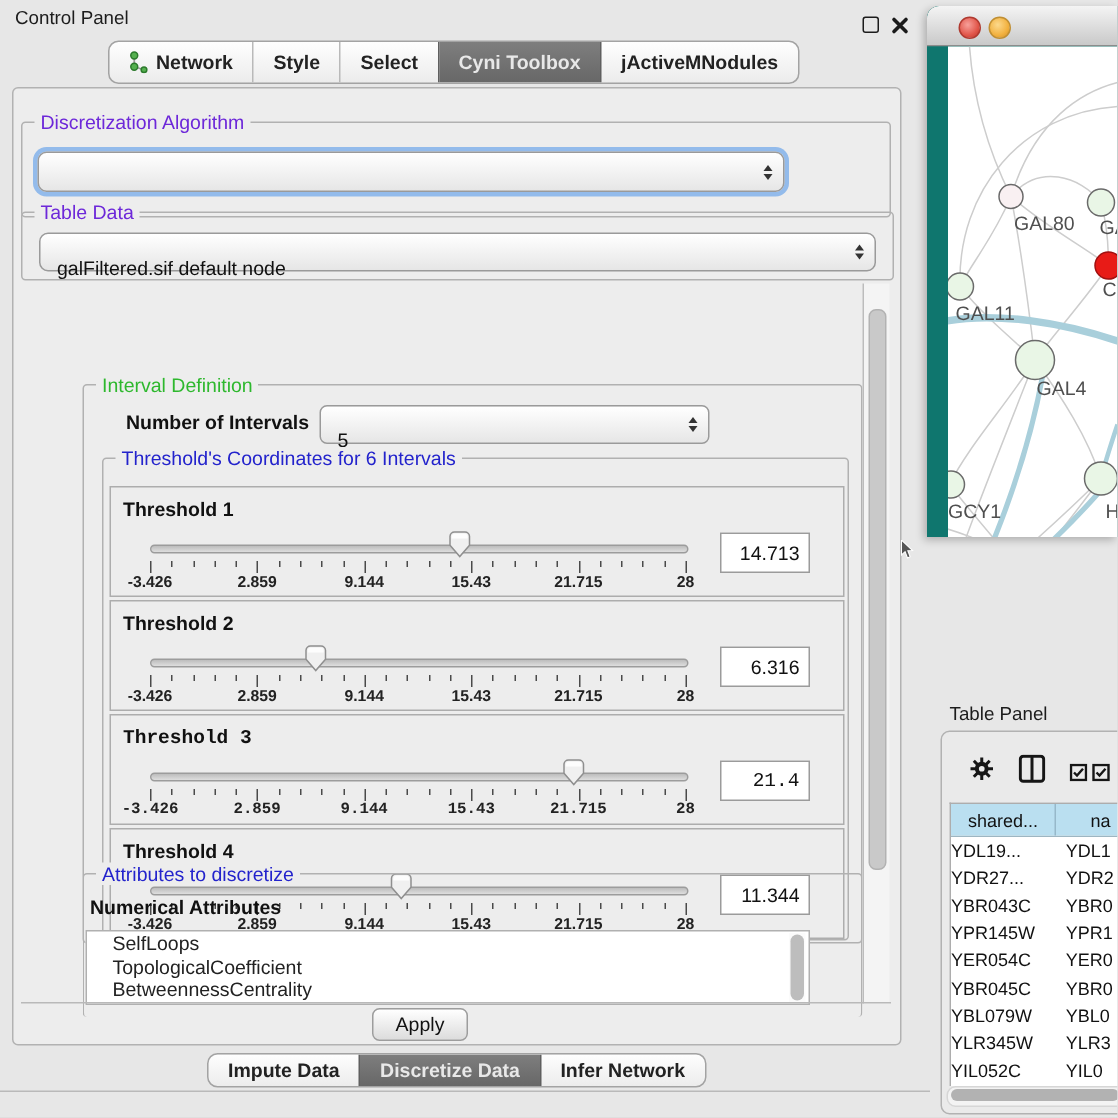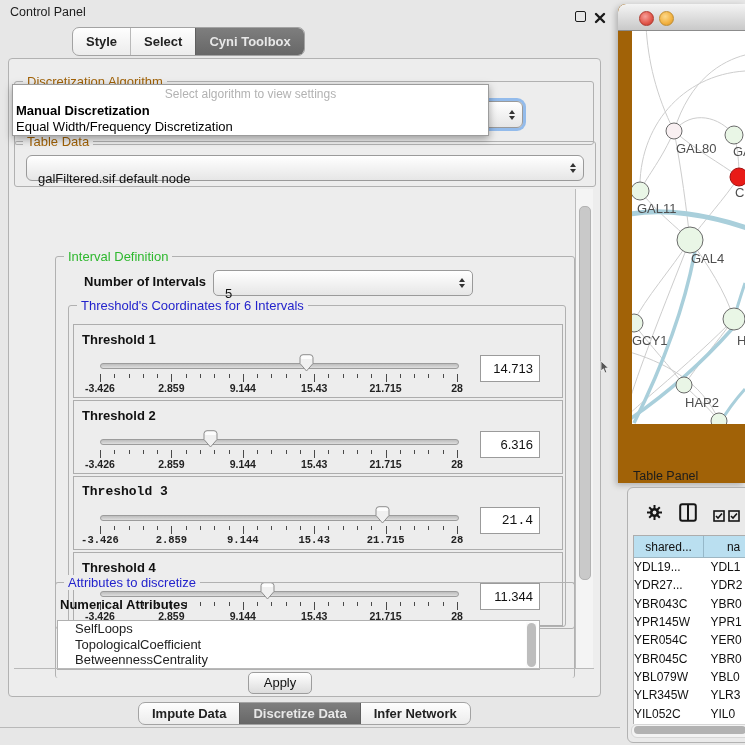--- a/index.html
+++ b/index.html
@@ -17,21 +17,21 @@
   .segbar .seg:first-child{border-left:none;}
   .segbar .seg.sel{background:linear-gradient(#7e7e7e,#676767);color:#e8e8e8;border-left-color:#5f5f5f;}
   .segbar .seg.sel + .seg{border-left-color:#5f5f5f;}
   #top-tabs{left:72px;top:27px;height:27px;}
   #bottom-tabs{left:138px;top:702px;height:21px;}
   .net-ico{margin-right:5px;display:inline-flex;}
   
   #panel{left:8px;top:58px;width:591px;height:637px;background:#ededed;border:1px solid #b2b2b2;border-radius:4px;}
   .group{position:absolute;border:1px solid #b1b1b1;border-radius:3px;}
   .group>.gtitle{position:absolute;top:-8px;left:8px;background:#ededed;padding:0 4px;font-size:13px;white-space:nowrap;}
-  .t-dark{color:#a16207;}
+  .t-dark{color:#6d28d9;}
   .t-green{color:#2eb82e;}
   .t-blue{color:#2323cc;}
   
   .combo{position:absolute;background:linear-gradient(#ffffff,#e6e6e6);border:1px solid #9a9a9a;border-radius:6px;
          font-size:13px;color:#111;display:flex;align-items:center;}
   .combo .cval{padding-left:11px;flex:1;margin-top:20px;}
   .spin{width:20px;display:flex;flex-direction:column;align-items:center;justify-content:center;gap:2px;}
   .spin i{width:0;height:0;border-left:3.5px solid transparent;border-right:3.5px solid transparent;}
   .spin .up{border-bottom:4.5px solid #333;}
   .spin .dn{border-top:4.5px solid #333;}
@@ -63,21 +63,21 @@
         font-size:13px;color:#111;text-align:right;padding-right:6px;line-height:25px;}
   
   #attr-list{position:absolute;left:1px;top:37px;width:481px;height:48px;background:#fff;border:1px solid #b0b0b0;overflow:hidden;}
   #attr-list .item{font-size:13px;color:#222;padding-left:17px;height:15.5px;line-height:15.5px;}
   #attr-sb{position:absolute;right:2px;top:1px;width:11px;height:46px;background:#fbfbfb;}
   #attr-sb .thumb{position:absolute;left:1px;top:1px;width:9px;height:44px;background:#bdbdbd;border-radius:5px;}
   
   #apply{left:247px;top:671px;width:62px;height:20px;border:1px solid #9d9d9d;border-radius:5px;
          background:linear-gradient(#ffffff,#dcdcdc);font-size:13px;color:#111;text-align:center;line-height:19px;}
   
-  #macwin{left:618px;top:4px;width:127px;height:479px;background:#a16207;border-radius:8px 0 0 0;overflow:hidden;
+  #macwin{left:618px;top:4px;width:127px;height:354px;background:#0f766e;border-radius:8px 0 0 0;overflow:hidden;
           box-shadow:-2px 2px 6px rgba(0,0,0,.25);}
   #mactitle{position:absolute;left:0;top:0;width:100%;height:26px;border-radius:8px 0 0 0;
             background:linear-gradient(#f4f4f4,#c9c9c9);border-bottom:1px solid #8c8c8c;}
   .light{position:absolute;top:7px;width:13px;height:13px;border-radius:50%;}
   #canvas{position:absolute;left:14px;top:27px;width:113px;height:393px;background:#fff;overflow:hidden;}
   
   #tp-title{left:633px;top:458px;font-size:12.5px;color:#1c1c1c;margin-top:11px;}
   #tp-box{left:627px;top:487px;width:130px;height:254px;background:#eaeaea;border:1px solid #b2b2b2;border-radius:6px;}
   .tool{position:absolute;}
   #tp-table{position:absolute;left:5px;top:47px;width:124px;height:188px;background:#fff;border:1px solid #adadad;border-bottom:none;overflow:hidden;}
@@ -99,27 +99,42 @@
   <div class="abs cp-title">Control Panel</div>
   <div class="abs float-ico"></div>
   <div class="abs close-ico">
     <svg width="12" height="12" viewBox="0 0 12 12">
         <path d="M2 2 L10 10 M10 2 L2 10" stroke="#1a1a1a" stroke-width="2.4" stroke-linecap="round"></path>
       </svg>
   </div>
 
   <div class="abs segbar" id="top-tabs">
       <div class="seg">
+        <span class="net-ico">
+          <svg width="13" height="15" viewBox="0 0 13 15">
+            <line x1="3.5" y1="4" x2="3.5" y2="10.5" stroke="#9a9a9a" stroke-width="1.2"></line>
+            <line x1="3.5" y1="10.5" x2="10" y2="12.5" stroke="#9a9a9a" stroke-width="1.2"></line>
+            <circle cx="3.5" cy="3" r="2.3" fill="#55b04f" stroke="#2c7a2c"></circle>
+            <circle cx="3.5" cy="10.5" r="2.3" fill="#55b04f" stroke="#2c7a2c"></circle>
+            <circle cx="10" cy="12.5" r="1.9" fill="#55b04f" stroke="#2c7a2c"></circle>
+          </svg>
+        </span>
+        <span>Network</span>
+      </div>
+      <div class="seg">
         <span>Style</span>
       </div>
       <div class="seg">
         <span>Select</span>
       </div>
       <div class="seg sel">
         <span>Cyni Toolbox</span>
+      </div>
+      <div class="seg">
+        <span>jActiveMNodules</span>
       </div>
     </div>
 
   <div class="abs" id="panel">
 
     <div class="group" style="left:5px;top:22px;width:578px;height:62px;">
       <span class="gtitle t-dark">Discretization Algorithm</span>
     </div>
 
     <div class="combo focusring" style="left:16px;top:42px;width:496px;height:25px;z-index:1;">
@@ -359,27 +374,20 @@
     </div>
 
     <div class="abs" id="vsb" style="left:566px;top:130px;">
       <div class="thumb"></div>
     </div>
     <div class="abs divline" style="left:5px;top:609px;width:580px;height:1px;"></div>
 
     <div class="abs" id="apply" style="left:239px;top:613px;">Apply</div>
   </div>
 
-  <div class="abs" id="popup">
-    <div class="hint">Select algorithm to view settings</div>
-    <div id="popup-opts">
-        <div class="opt hl">Manual Discretization</div>
-        <div class="opt">Equal Width/Frequency Discretization</div>
-      </div>
-  </div>
 
   <div class="abs segbar" id="bottom-tabs">
       <div class="seg">
         <span>Impute Data</span>
       </div>
       <div class="seg sel">
         <span>Discretize Data</span>
       </div>
       <div class="seg">
         <span>Infer Network</span>

